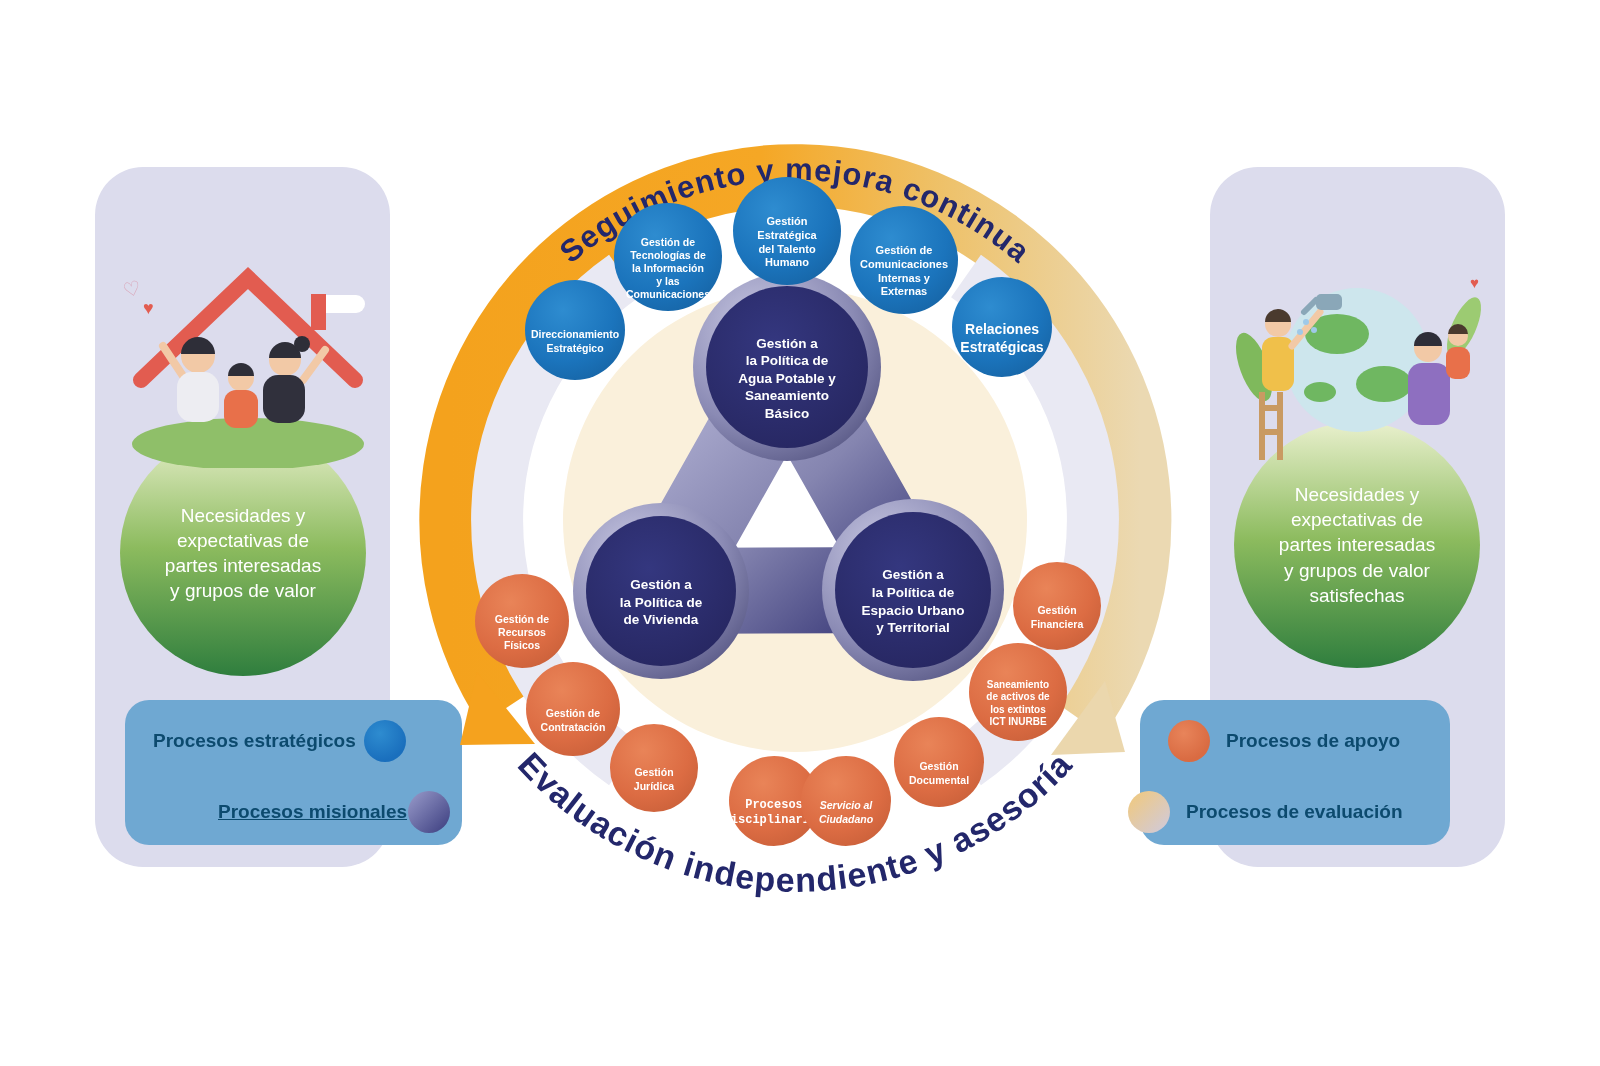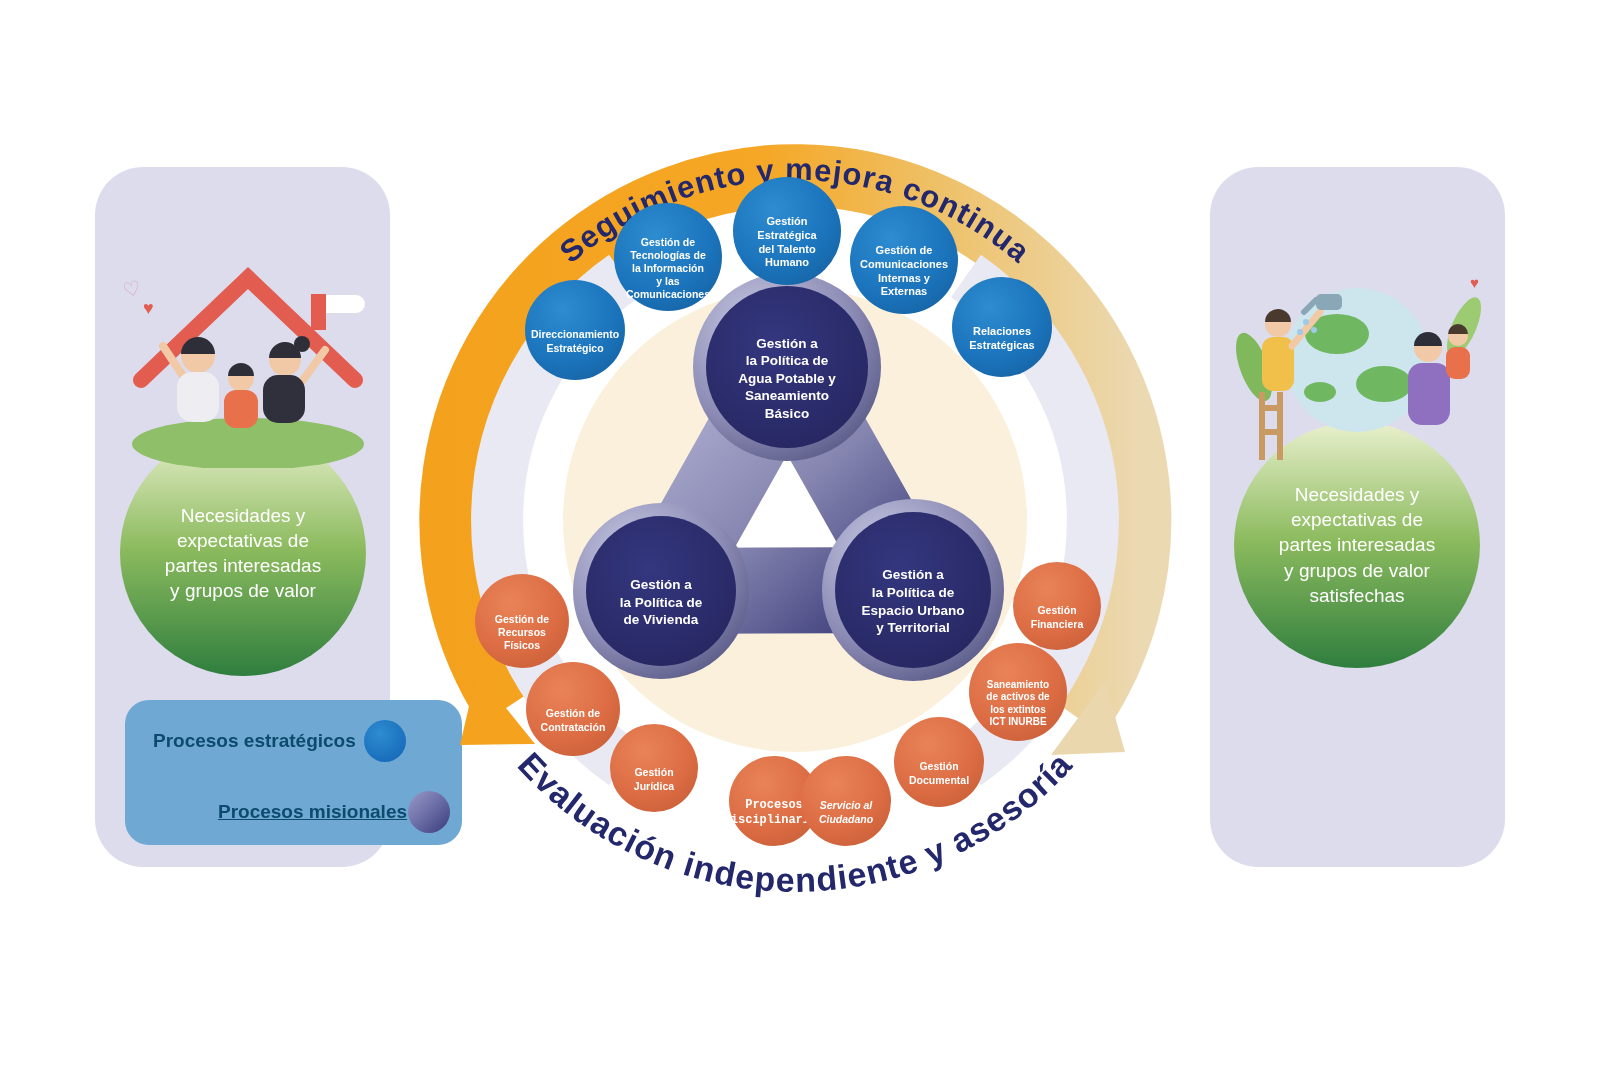--- a/index.html
+++ b/index.html
@@ -47,20 +47,26 @@
   </div>
   <div class="panel" style="left:1210px;"></div>
 
   <div class="legend-bar" style="left:125px;width:337px;">
     <span class="legend-text" style="left:28px;top:30px;">Procesos estratégicos</span>
     <span class="dot dot-strategic" style="left:239px;top:20px;"></span>
     <span class="legend-text" style="left:93px;top:101px;text-decoration:underline;">Procesos misionales</span>
     <span class="dot dot-missional" style="left:283px;top:91px;"></span>
   </div>
 
+  <div class="legend-bar" style="left:1140px;width:310px;">
+    <span class="dot dot-support" style="left:28px;top:20px;"></span>
+    <span class="legend-text" style="left:86px;top:30px;">Procesos de apoyo</span>
+    <span class="dot dot-evaluation" style="left:-12px;top:91px;"></span>
+    <span class="legend-text" style="left:46px;top:101px;">Procesos de evaluación</span>
+  </div>
 
   <div class="green-circle" style="left:120px;top:430px;">
     <span>Necesidades y
 expectativas de
 partes interesadas
 y grupos de valor</span>
   </div>
   <div class="green-circle" style="left:1234px;top:422px;">
     <span>Necesidades y
 expectativas de
@@ -174,21 +180,21 @@
 Estratégica
 del Talento
 Humano</span>
     </div>
   <div class="proc blue" style="left:850px;top:206px;width:108px;height:108px;font-size:11px;">
     <span>Gestión de
 Comunicaciones
 Internas y
 Externas</span>
     </div>
-  <div class="proc blue" style="left:952px;top:277px;width:100px;height:100px;font-size:11px;">
+  <div class="proc blue" style="left:952px;top:277px;width:100px;height:100px;font-size:14px;">
     <span>Relaciones
 Estratégicas</span>
     </div>
 
   <div class="proc orange" style="left:475px;top:574px;width:94px;height:94px;font-size:10.5px;">
     <span>Gestión de
 Recursos
 Físicos</span>
     </div>
   <div class="proc orange" style="left:526px;top:662px;width:94px;height:94px;font-size:10.5px;">

